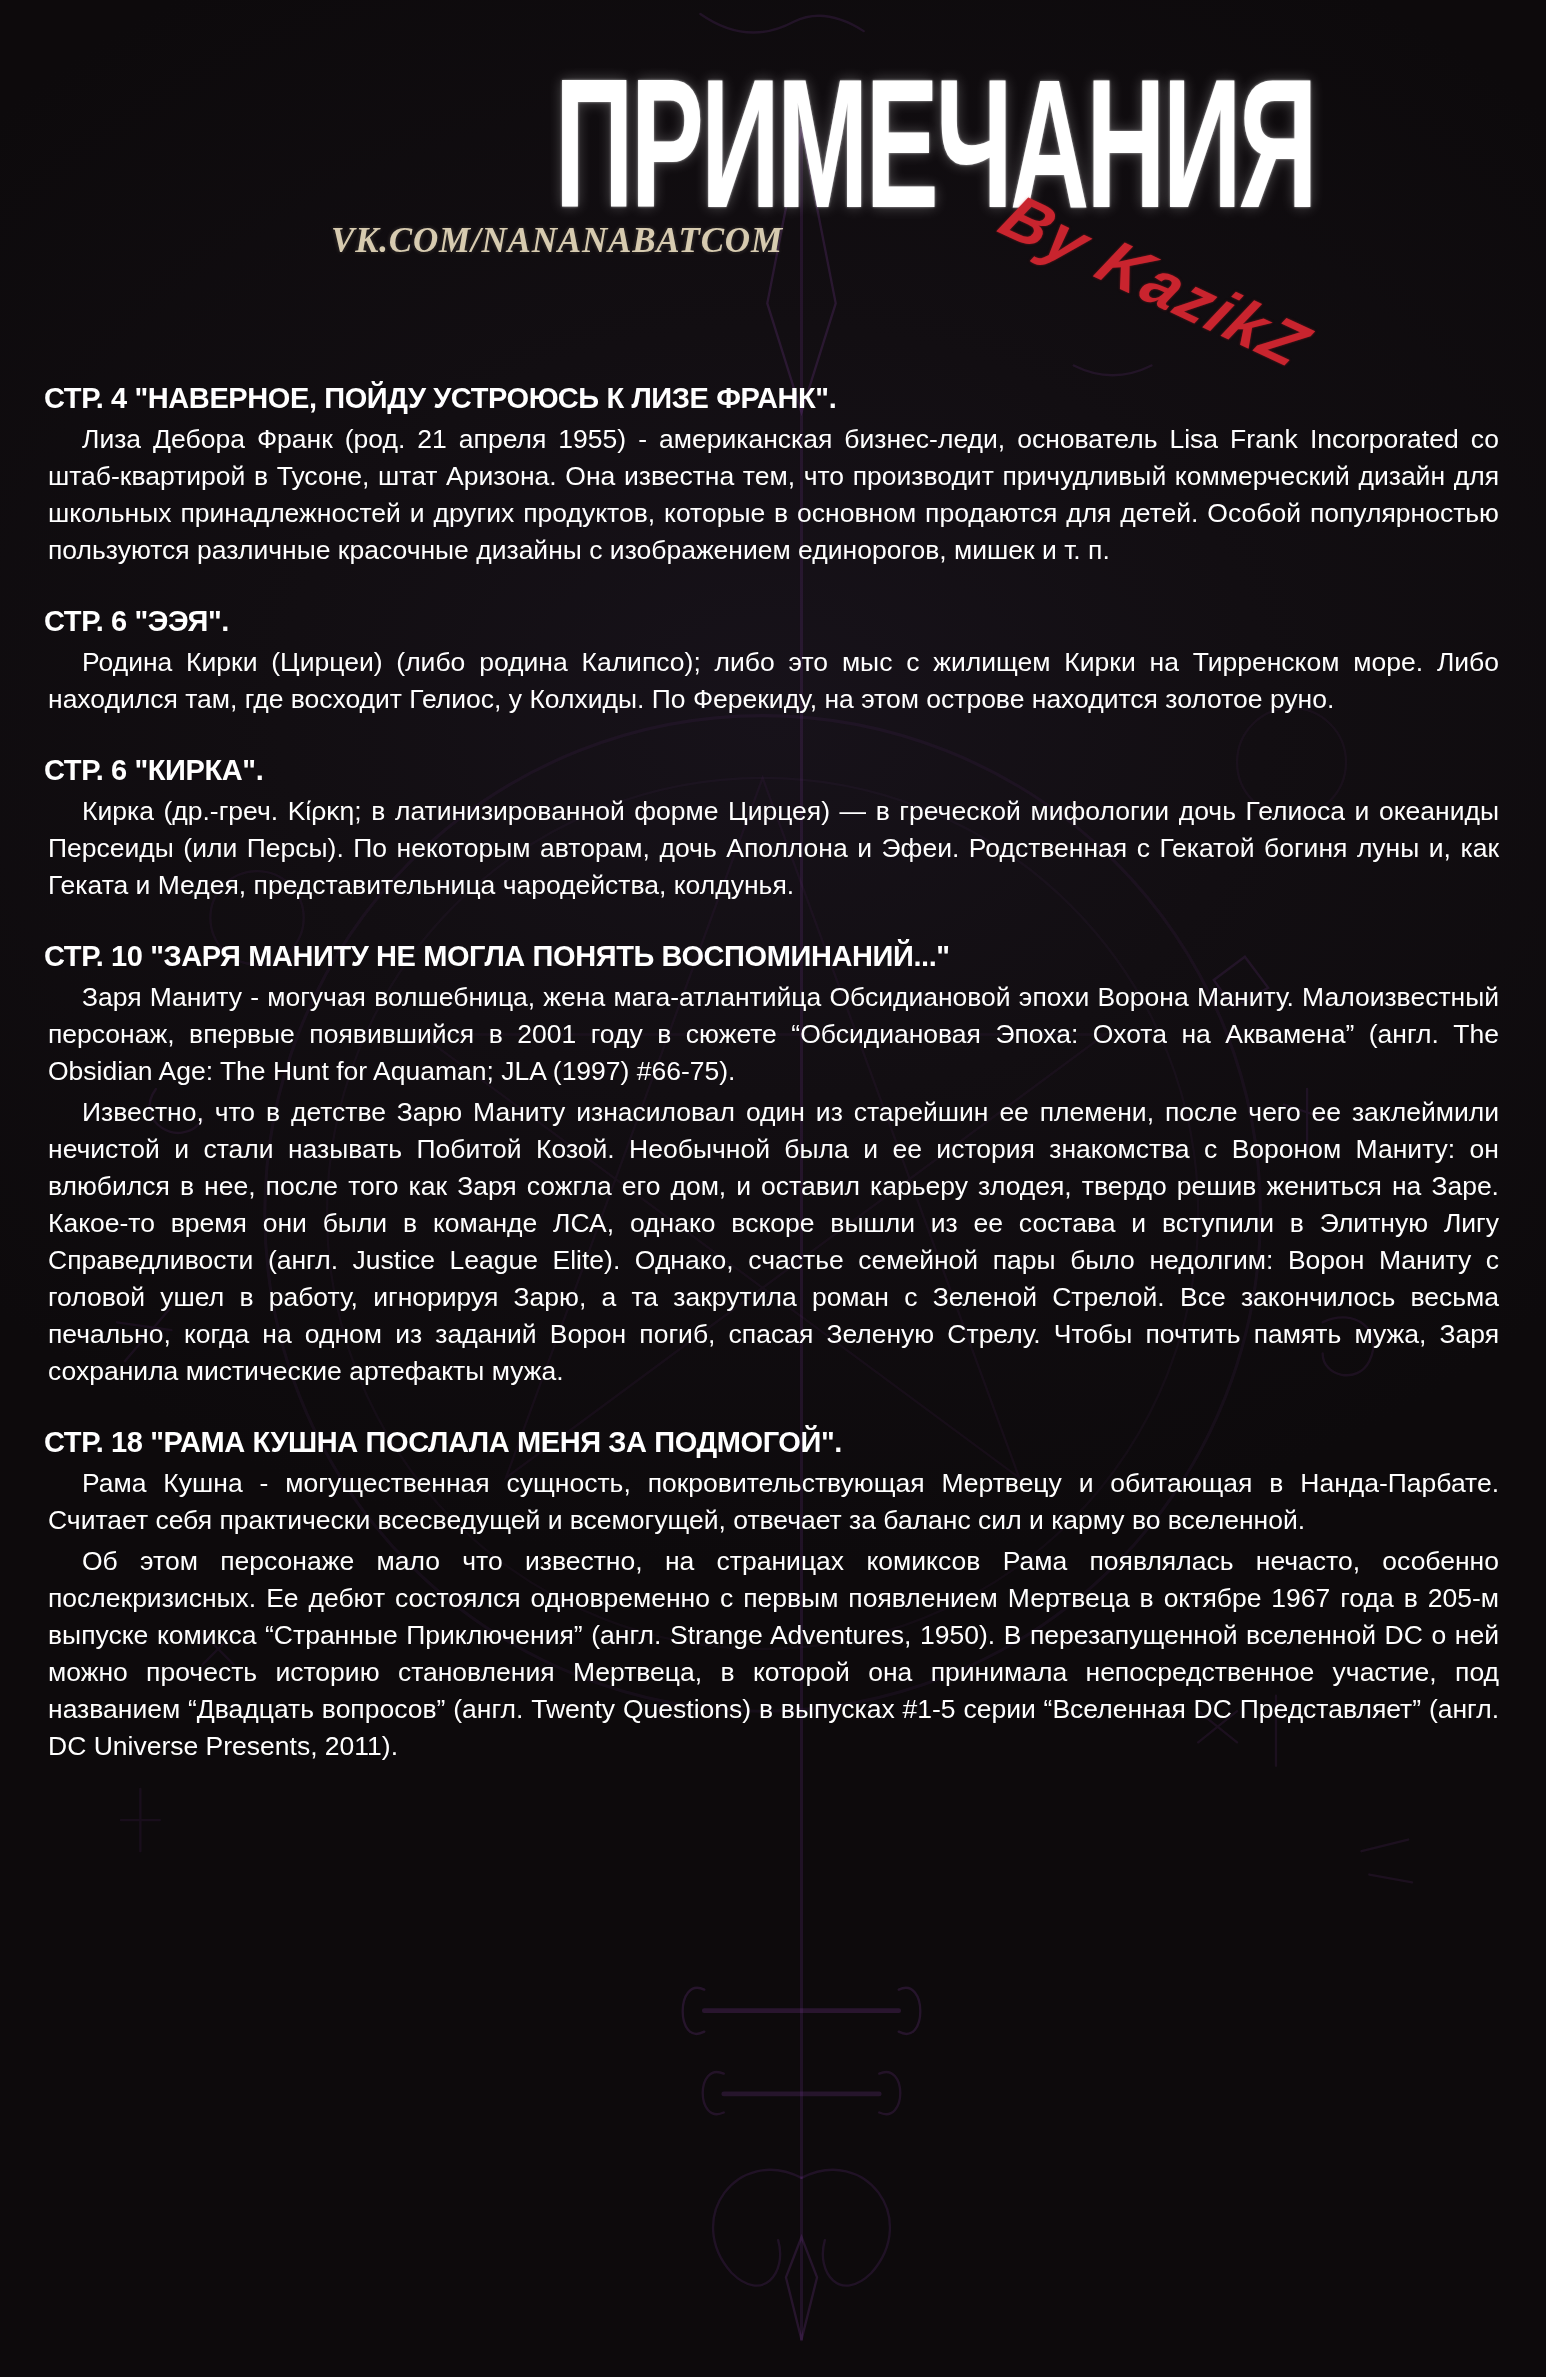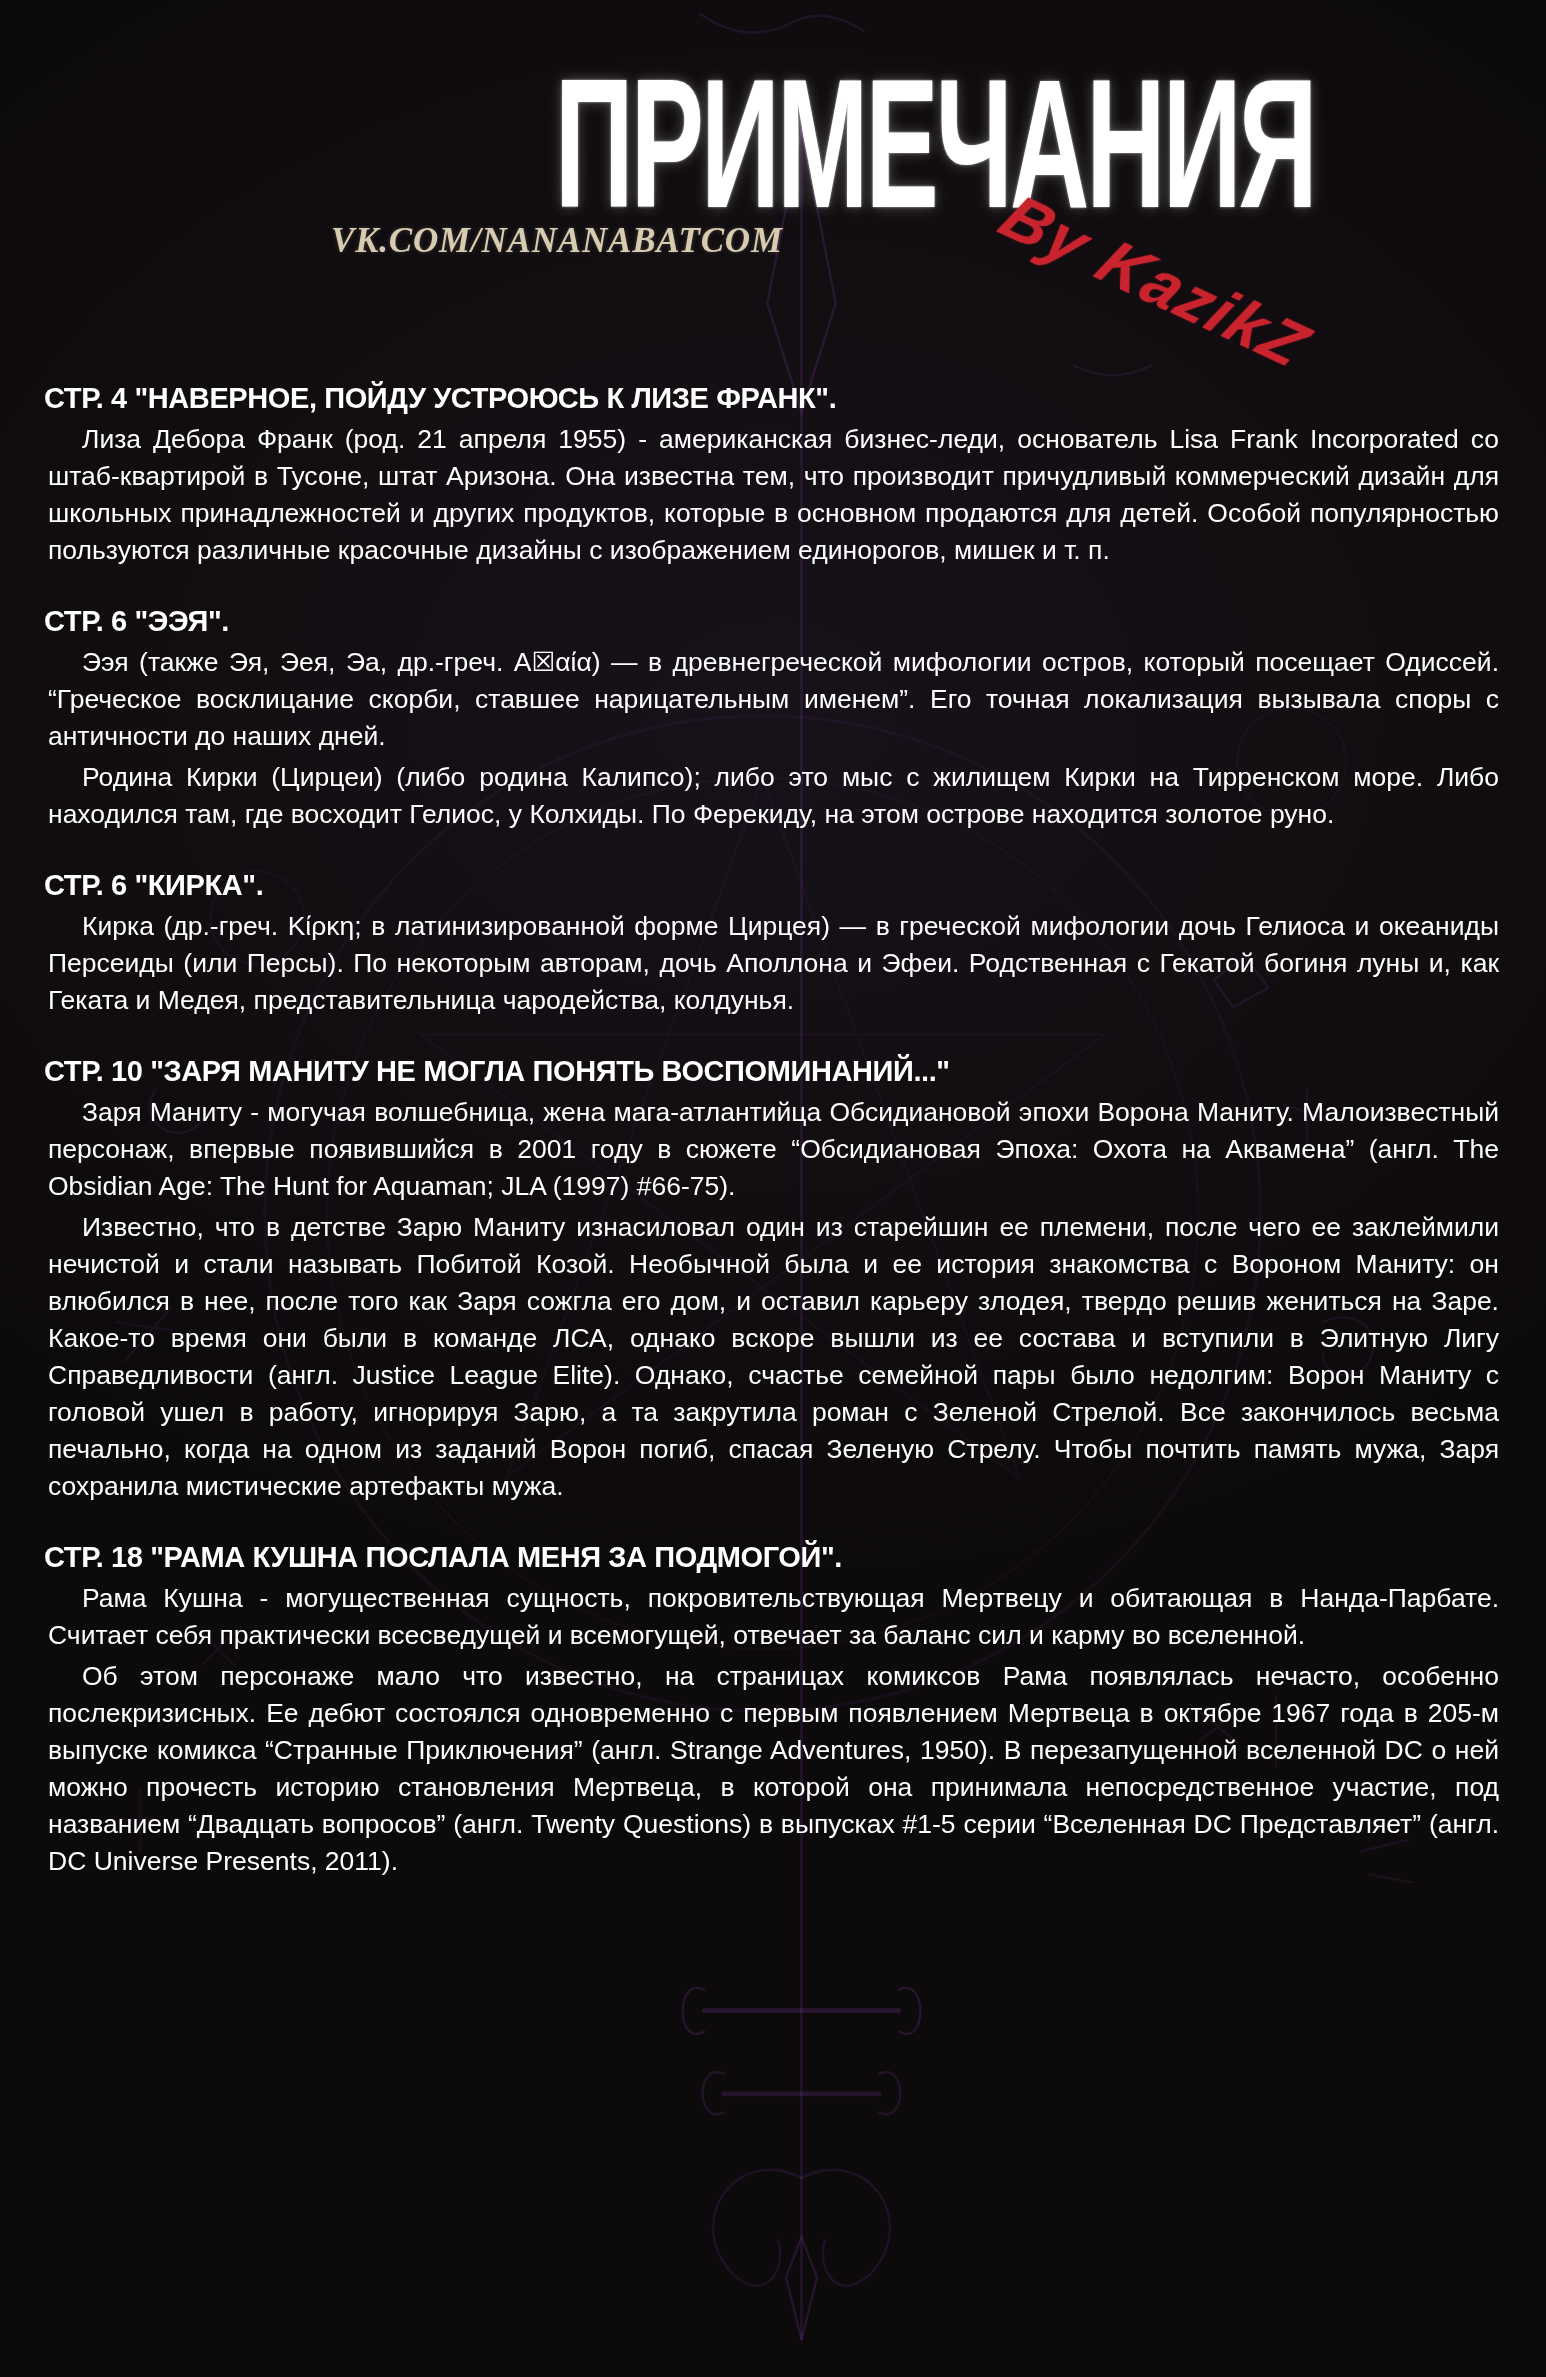--- a/index.html
+++ b/index.html
@@ -96,21 +96,20 @@
 
 <main class="content">
 
   <section class="note">
     <h2>СТР. 4 "НАВЕРНОЕ, ПОЙДУ УСТРОЮСЬ К ЛИЗЕ ФРАНК".</h2>
     <p>Лиза Дебора Франк (род. 21 апреля 1955) - американская бизнес-леди, основатель Lisa Frank Incorporated со штаб-квартирой в Тусоне, штат Аризона. Она известна тем, что производит причудливый коммерческий дизайн для школьных принадлежностей и других продуктов, которые в основном продаются для детей. Особой популярностью пользуются различные красочные дизайны с изображением единорогов, мишек и т. п.</p>
   </section>
 
   <section class="note">
     <h2>СТР. 6 "ЭЭЯ".</h2>
-    <p>Ээя (также Эя, Эея, Эа, др.-греч. А☒αία) — в древнегреческой мифологии остров, который посещает Одиссей. “Греческое восклицание скорби, ставшее нарицательным именем”. Его точная локализация вызывала споры с античности до наших дней.</p>
     <p>Родина Кирки (Цирцеи) (либо родина Калипсо); либо это мыс с жилищем Кирки на Тирренском море. Либо находился там, где восходит Гелиос, у Колхиды. По Ферекиду, на этом острове находится золотое руно.</p>
   </section>
 
   <section class="note">
     <h2>СТР. 6 "КИРКА".</h2>
     <p>Кирка (др.-греч. Κίρκη; в латинизированной форме Цирцея) — в греческой мифологии дочь Гелиоса и океаниды Персеиды (или Персы). По некоторым авторам, дочь Аполлона и Эфеи. Родственная с Гекатой богиня луны и, как Геката и Медея, представительница чародейства, колдунья.</p>
   </section>
 
   <section class="note">
     <h2>СТР. 10 "ЗАРЯ МАНИТУ НЕ МОГЛА ПОНЯТЬ ВОСПОМИНАНИЙ..."</h2>

